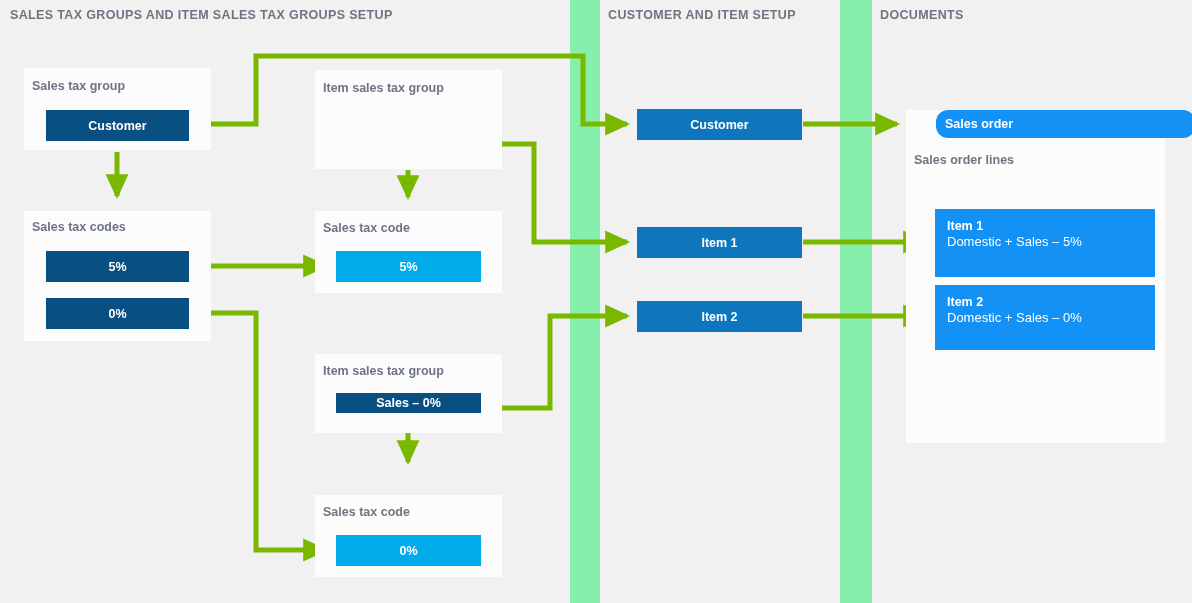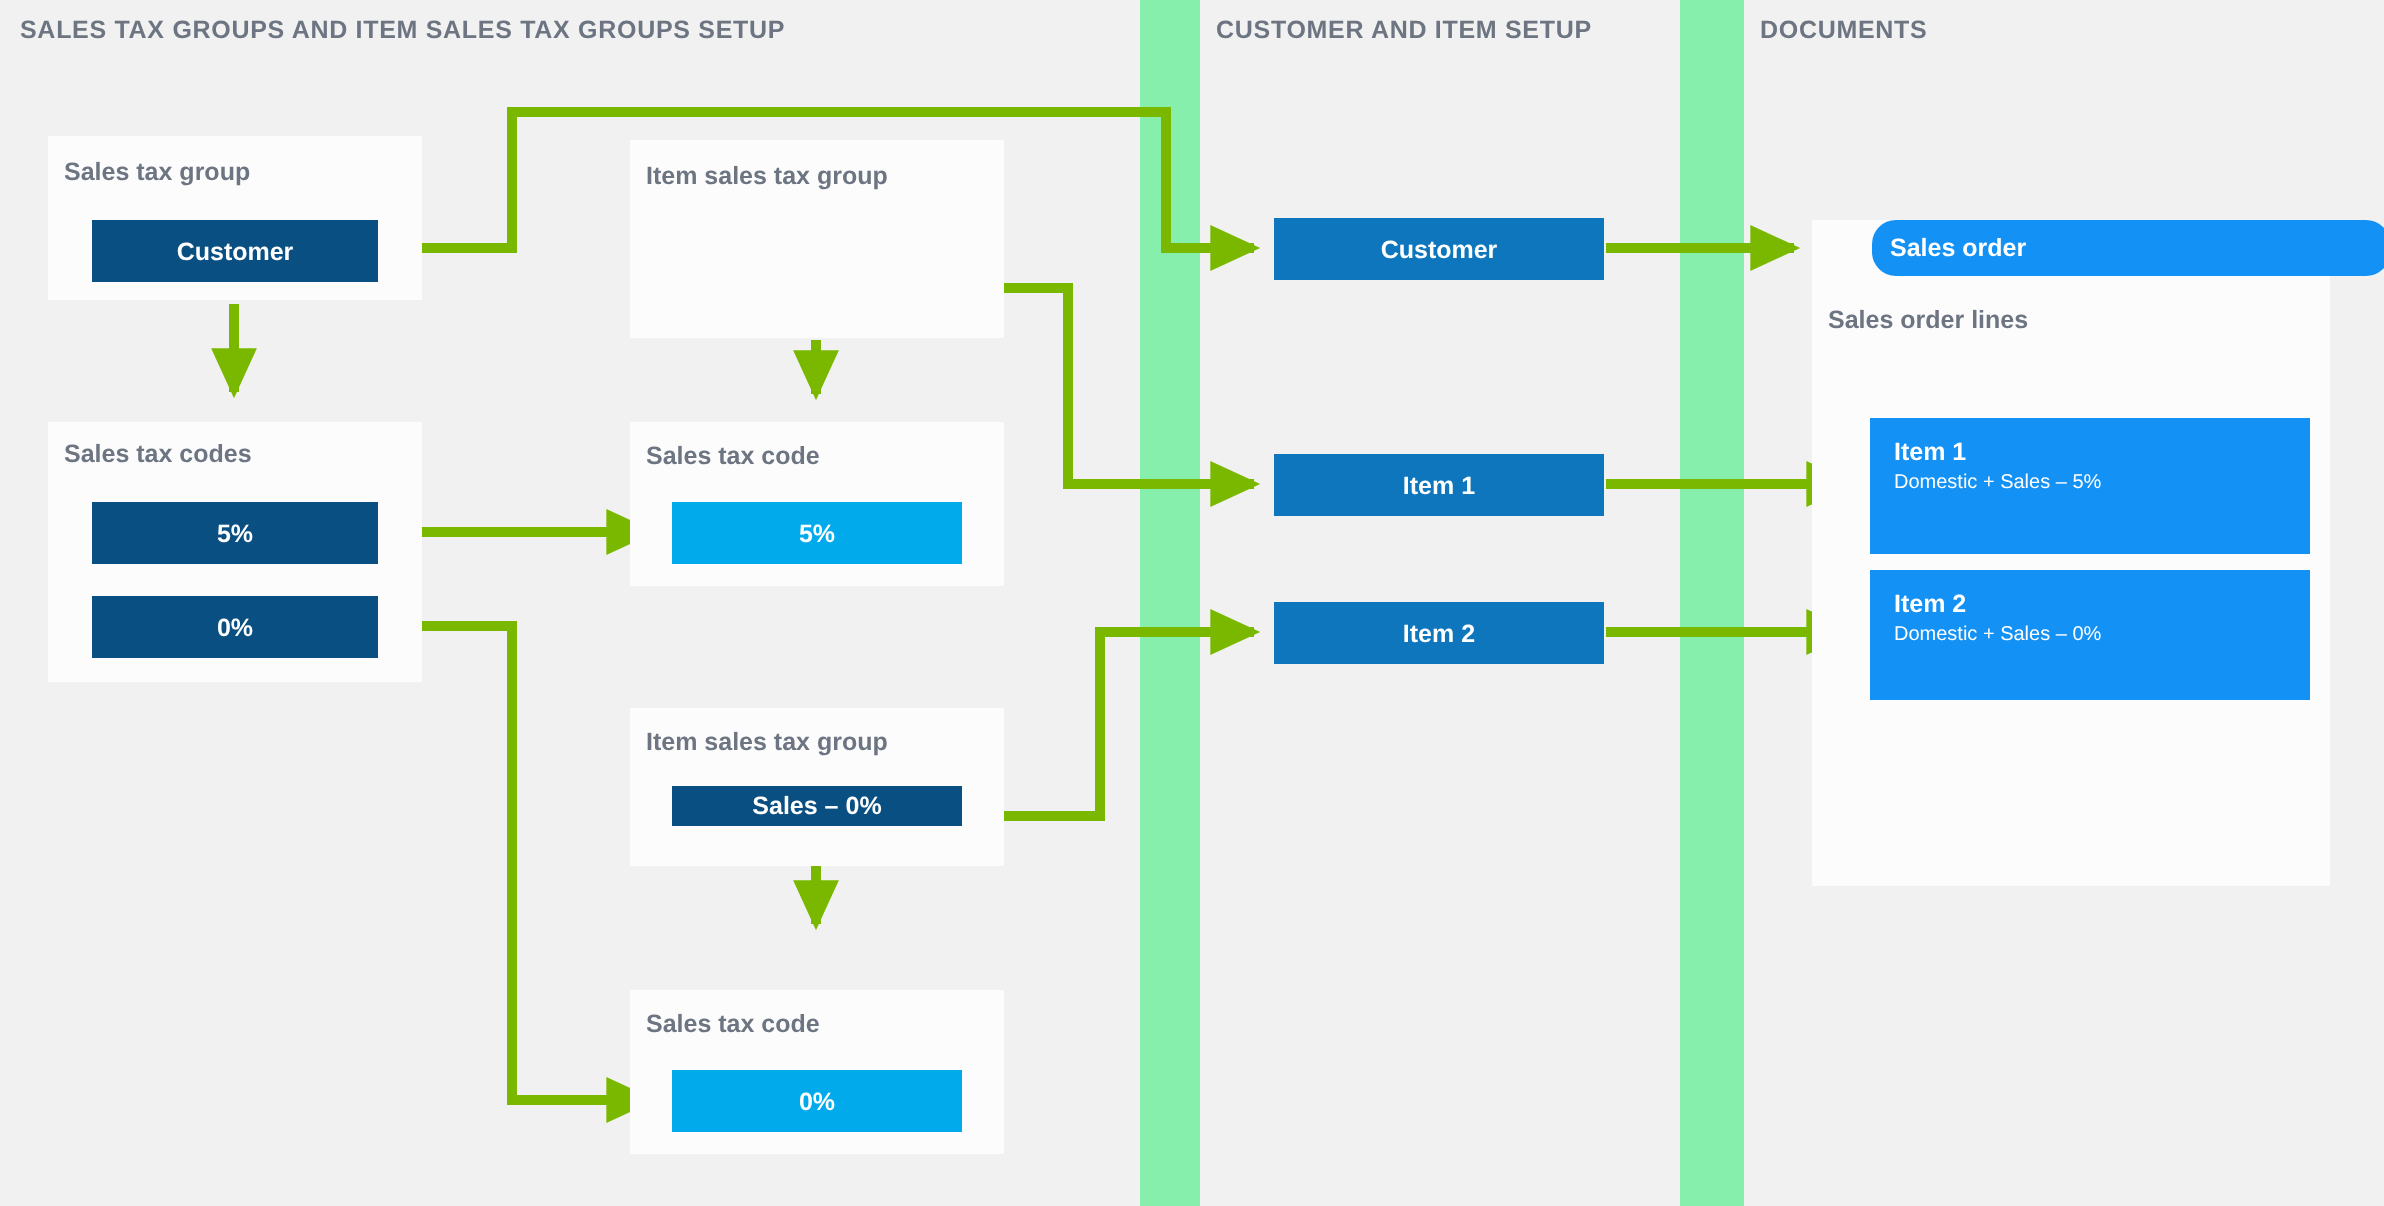--- a/index.html
+++ b/index.html
@@ -40,21 +40,21 @@
   .chip.midblue  { background: #0e76bc; }
   .chip.ltblue   { background: #00aaeb; }
 
   .soline {
     position: absolute;
     background: #1391f5;
     color: #ffffff;
     padding: 10px 0 0 12px;
   }
   .soline .t1 { font-size: 12.5px; font-weight: bold; line-height: 15px; }
-  .soline .t2 { font-size: 10px; font-weight: normal; line-height: 16px; }
+  .soline .t2 { font-size: 13px; font-weight: normal; line-height: 16px; }
 
   .so-header {
     position: absolute; background: #1391f5; color:#fff;
     font-size: 12.5px; font-weight: bold;
     display:flex; align-items:center; padding-left:9px;
   }
   .so-sub {
     position: absolute; color:#6d7582;
     font-size: 12.5px; font-weight: bold; white-space: nowrap;
   }

